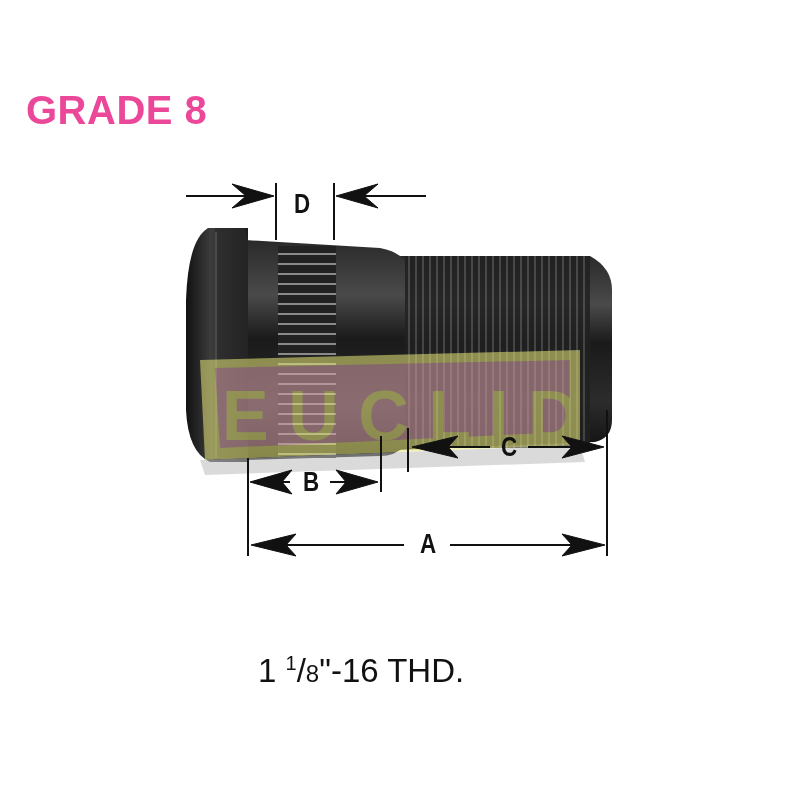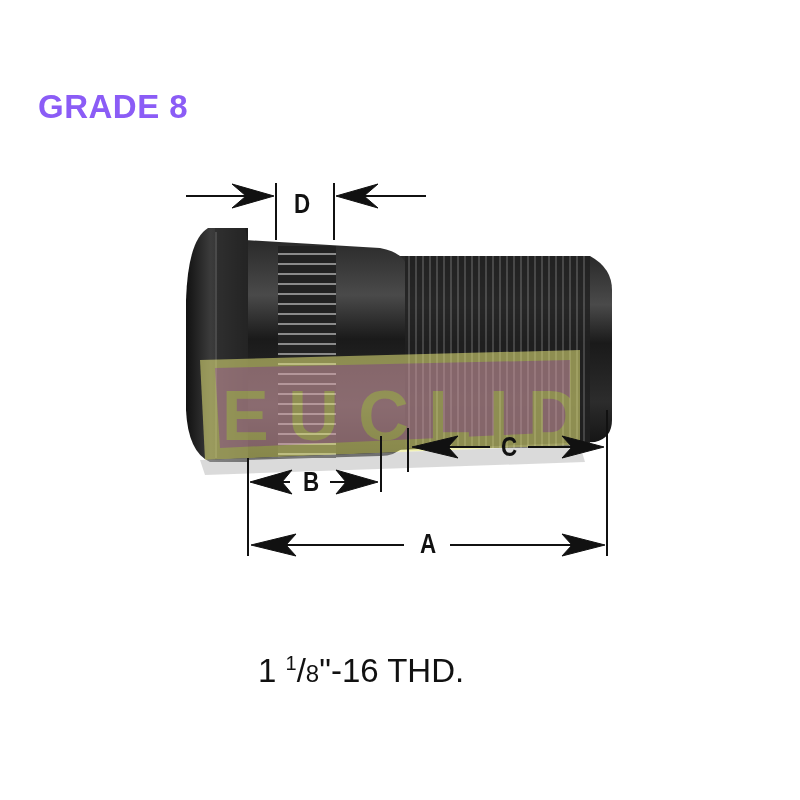--- a/index.html
+++ b/index.html
@@ -1,17 +1,17 @@
 <!DOCTYPE html>
 <html><head>
 <meta charset="utf-8">
 <style>
   html, body { margin: 0; padding: 0; background: #ffffff; }
   body { width: 800px; height: 800px; position: relative; overflow: hidden; font-family: "Liberation Sans", sans-serif; }
-  .title { position: absolute; left: 38px; top: 88px; font-size: 33px; font-weight: bold; color: #8b5cf6; letter-spacing: 0.5px; }
+  .title { position: absolute; left: 26px; top: 88px; font-size: 40px; font-weight: bold; color: #ec4899; letter-spacing: 0.5px; }
   .caption { position: absolute; left: 258px; top: 652px; font-size: 33px; color: #111; white-space: nowrap; }
   .caption sup { font-size: 20px; vertical-align: 12px; }
   .caption .sub { font-size: 24px; }
   .dimlabel { position: absolute; font-family: "Liberation Sans", sans-serif; font-weight: bold; font-size: 28px; color: #111; transform: scaleX(0.8); transform-origin: center; }
   svg { position: absolute; left: 0; top: 0; }
 </style>
 </head>
 <body>
 
 <div class="title">GRADE 8</div>

